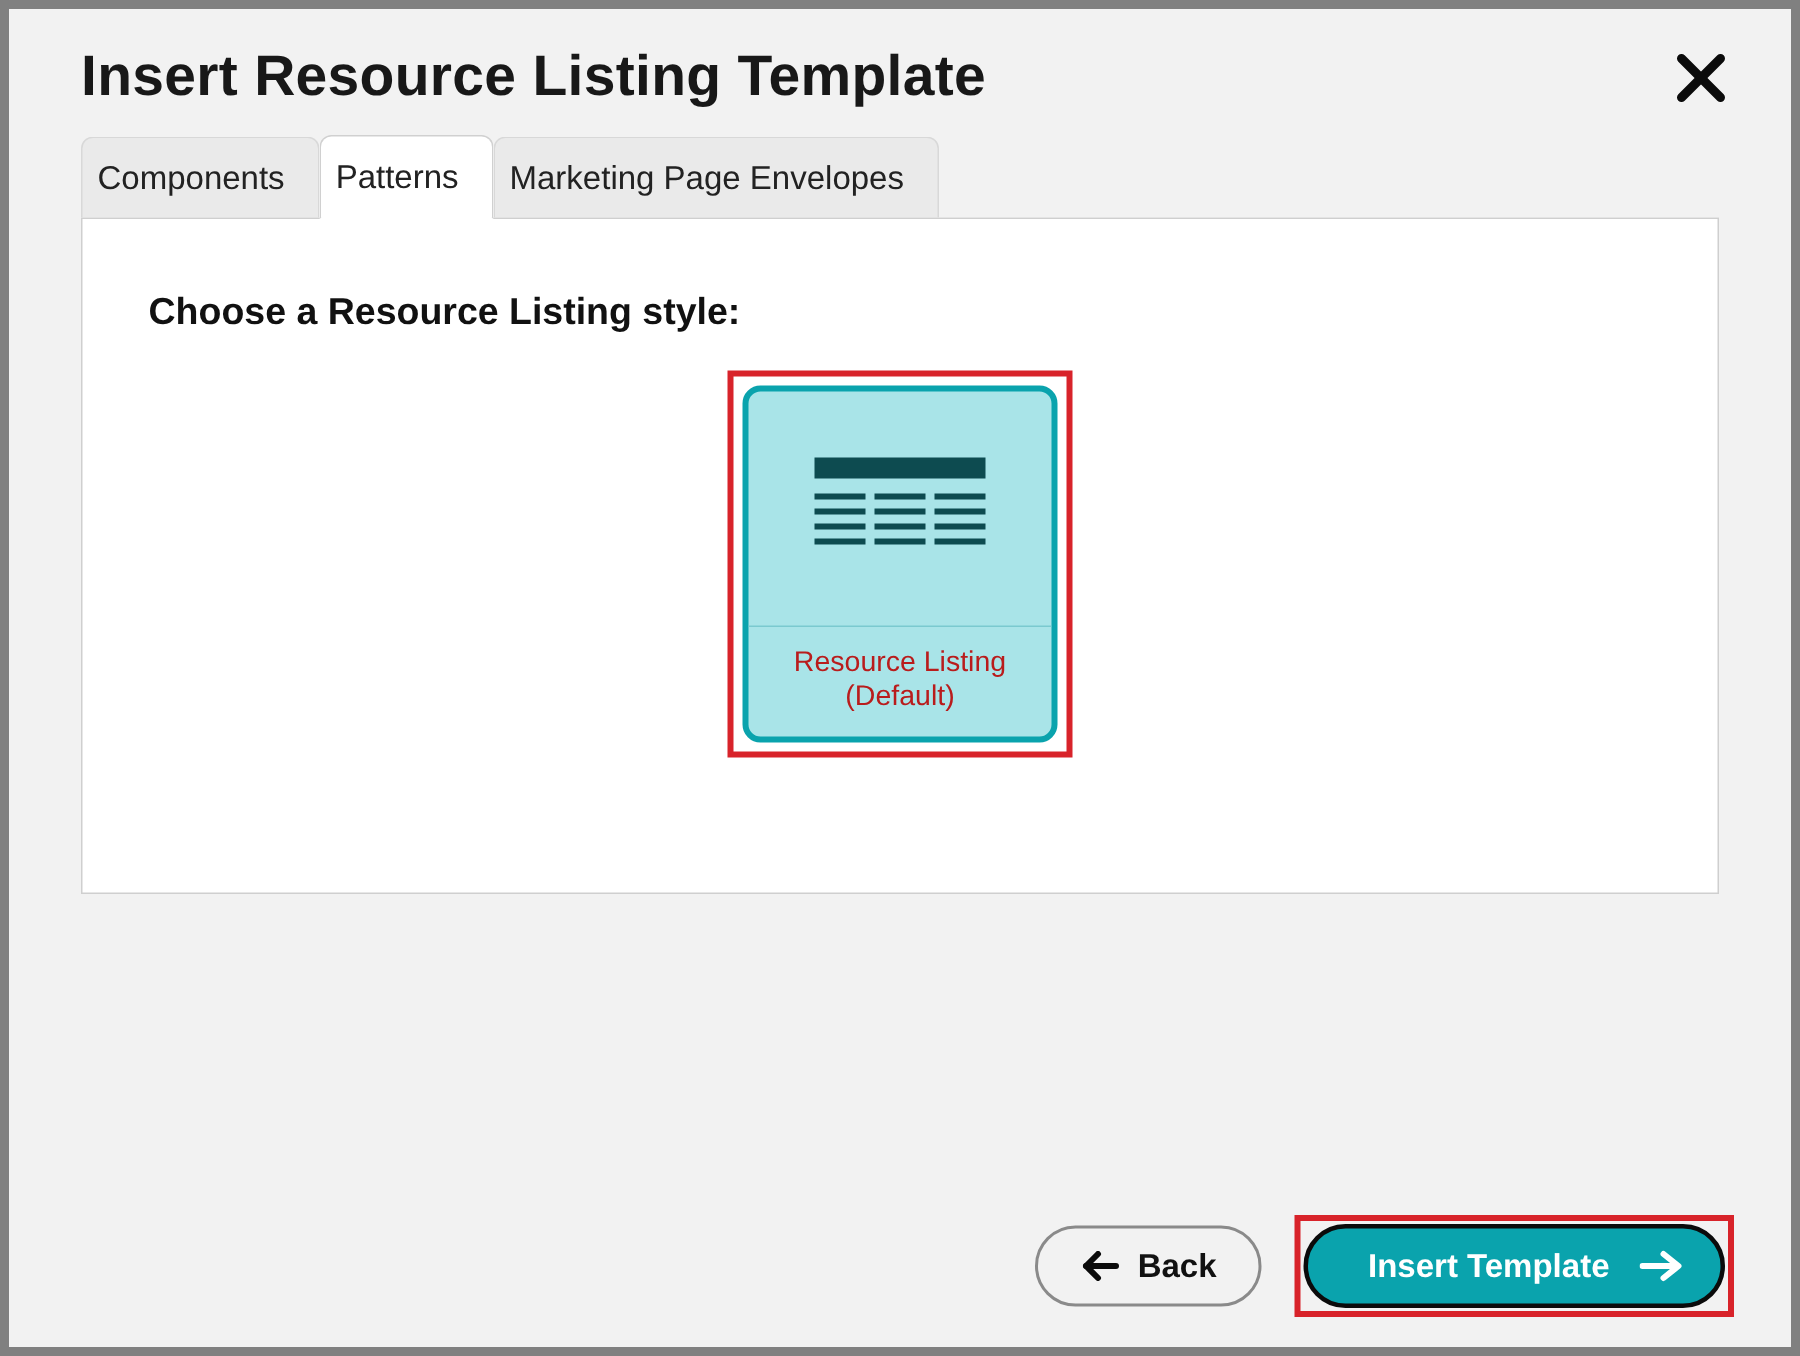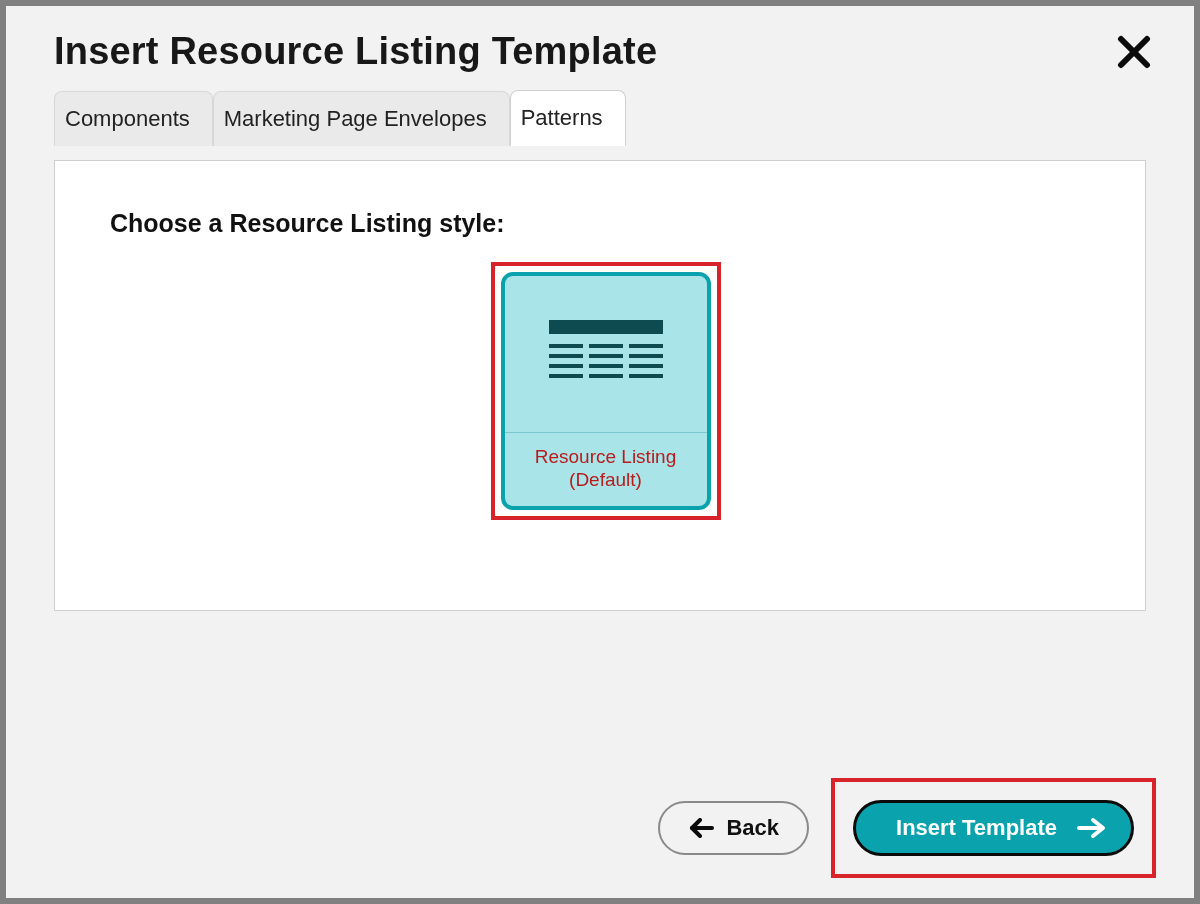--- a/index.html
+++ b/index.html
@@ -56,27 +56,26 @@
     position: relative;
     top: 1px;
   }
   .tab.active {
     background: #ffffff;
     border: 1px solid #d0d0d0;
     border-bottom: 1px solid #ffffff;
     z-index: 3;
   }
   .content-panel {
-    margin: 15px 48px 0 48px;
+    margin: 0 48px 0 48px;
     background: #ffffff;
     border: 1px solid #cfcfcf;
     height: 451px;
     position: relative;
     z-index: 1;
-    padding-left: 11px;
   }
   .choose-heading {
     font-size: 25px;
     font-weight: 700;
     color: #111;
     padding: 48px 0 0 44px;
   }
   .template-area {
     display: flex;
     justify-content: center;
@@ -130,21 +129,21 @@
     font-weight: 600;
     cursor: pointer;
     padding: 12px 28px;
   }
   .btn-back {
     background: #f2f2f2;
     color: #111;
     border: 2px solid #8a8a8a;
   }
   .btn-insert-wrap {
-    padding: 18px;
+    padding: 2px;
     border: 4px solid #d8232a;
     display: inline-flex;
   }
   .btn-insert {
     background: #0aa3ad;
     color: #ffffff;
     border: 3px solid #0b0b0b;
     padding: 12px 24px 12px 40px;
   }
   .btn-insert .label { margin-right: 8px; }
@@ -159,22 +158,22 @@
     <div class="close-btn">
       <svg width="34" height="34" viewBox="0 0 34 34">
         <line x1="4" y1="4" x2="30" y2="30" stroke="#0b0b0b" stroke-width="6" stroke-linecap="round"></line>
         <line x1="30" y1="4" x2="4" y2="30" stroke="#0b0b0b" stroke-width="6" stroke-linecap="round"></line>
       </svg>
     </div>
   </div>
 
   <div class="tabs-row">
     <div class="tab">Components</div>
+    <div class="tab active">Patterns</div>
     <div class="tab">Marketing Page Envelopes</div>
-    <div class="tab active">Patterns</div>
   </div>
 
   <div class="content-panel">
     <div class="choose-heading">Choose a Resource Listing style:</div>
 
     <div class="template-area">
       <div class="highlight-box">
         <div class="template-card">
           <div class="card-illustration">
             <svg width="126" height="80" viewBox="0 0 126 80">

